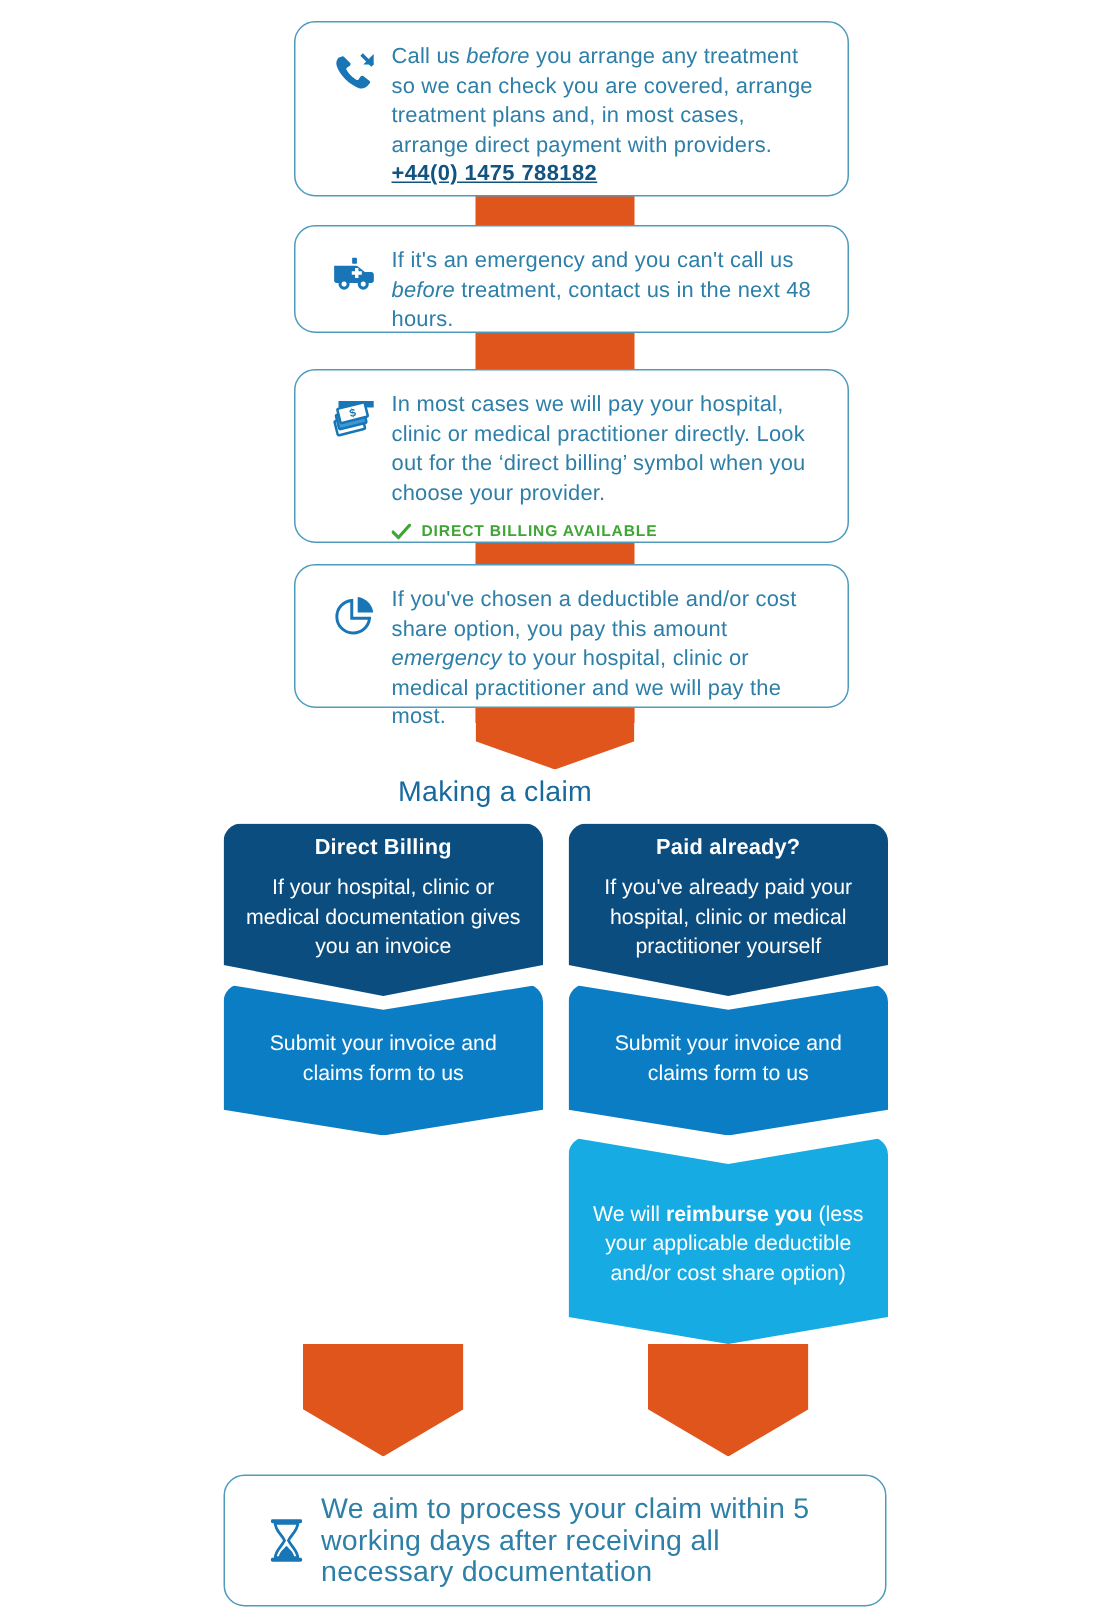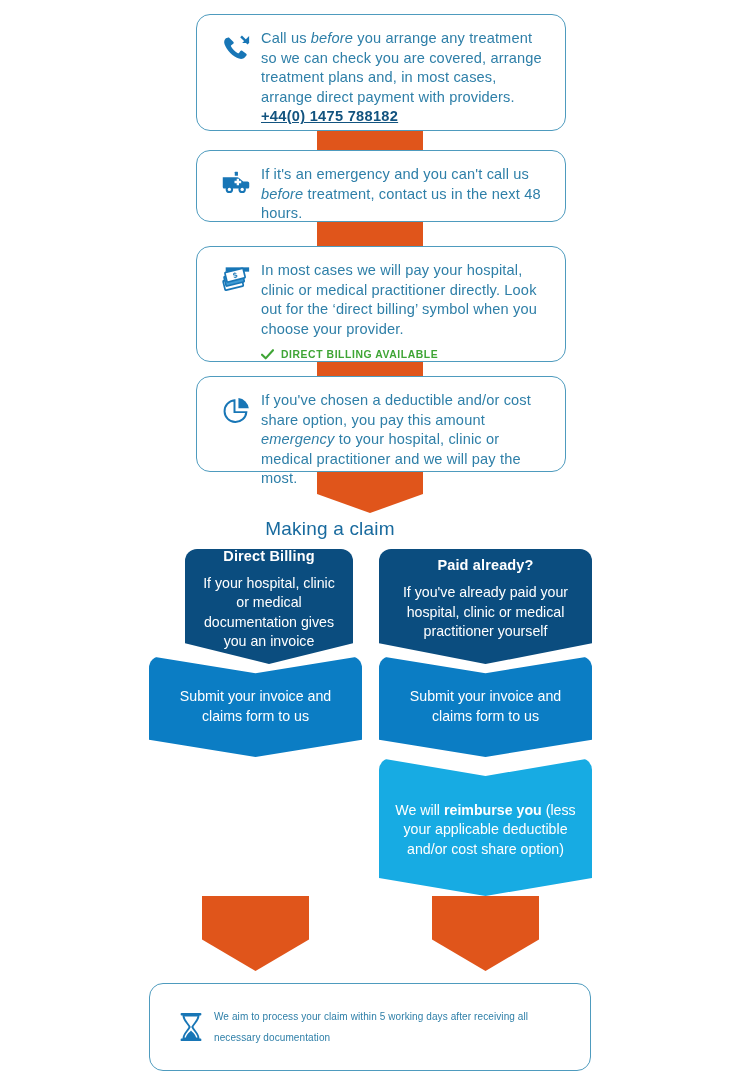--- a/index.html
+++ b/index.html
@@ -171,21 +171,21 @@
   }
   .summary-card .icon-slot {
     flex: 0 0 46px;
     display: flex;
     align-items: center;
     justify-content: center;
   }
   .summary-card p {
     margin: 0;
     color: #2E7FA8;
-    font-size: 10px;
+    font-size: 19px;
     line-height: 21px;
     letter-spacing: 0.01em;
   }
 </style>
 </head>
 <body>
 
 <div class="stage">
 
   <div class="connector" style="top:126px;height:24px;"></div>
@@ -258,21 +258,21 @@
     </div>
     <div class="body">
       <p><span>If you've chosen a deductible and/or cost share option, you pay this amount </span><em>emergency</em><span> to your hospital, clinic or medical practitioner and we will pay the most.</span></p>
     </div>
   </div>
 
   <div class="pennant" style="left:317px;top:468px;width:106px;height:45px;"></div>
 
   <div class="section-heading" style="top:518px;">Making a claim</div>
 
-  <div class="flow-box shape-head" style="left:149px;top:549px;width:168px;height:115px;margin-left:36px;">
+  <div class="flow-box shape-head" style="left:149px;top:549px;width:213px;height:115px;">
     <div class="inner">
       <p class="flow-title">Direct Billing</p>
       <p class="flow-text">If your hospital, clinic or medical documentation gives you an invoice</p>
     </div>
   </div>
 
   <div class="flow-box shape-mid" style="left:149px;top:656px;width:213px;height:101px;">
     <div class="inner">
       <p class="flow-text">Submit your invoice and claims form to us</p>
     </div>

